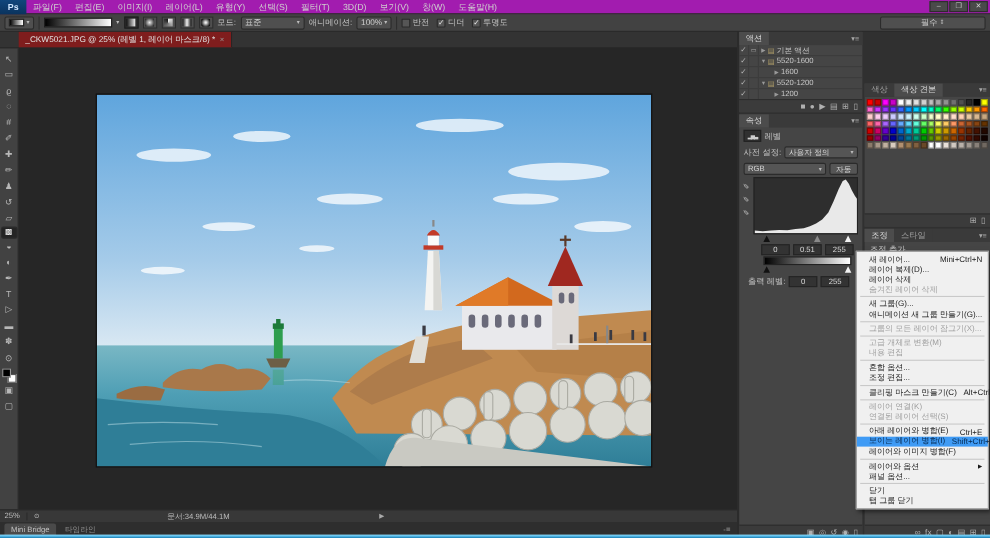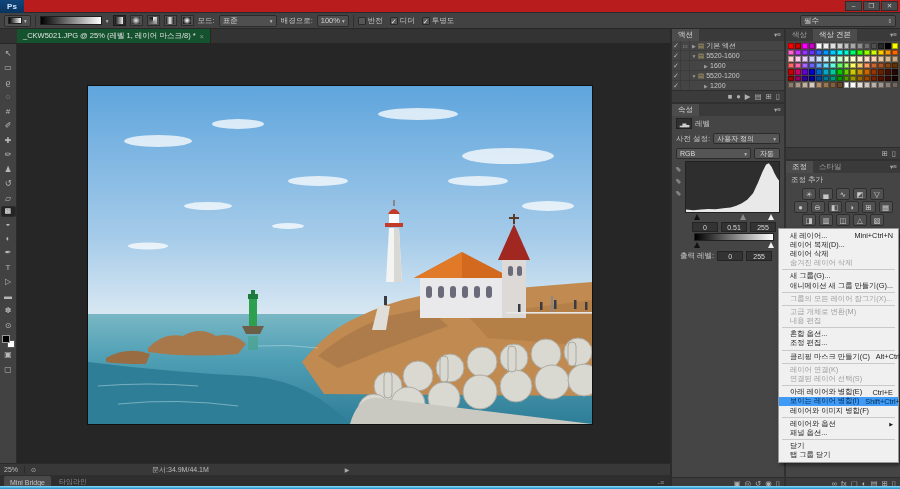--- a/index.html
+++ b/index.html
@@ -1,20 +1,20 @@
 <!DOCTYPE html>
 <html><head>
 <meta charset="utf-8">
 <style>
   * { margin:0; padding:0; box-sizing:border-box; font-family:"Liberation Sans","DejaVu Sans",sans-serif; }
   html,body { background:#1e1e1e; }
   #win { position:relative; width:900px; height:489px; background:#262626; overflow:hidden; font-size:8.5px; color:#c8c8c8; }
 
   
-  #titlebar { height:13px; background:#b91c1c; display:flex; align-items:center; border-bottom:1px solid #2a2a2a; }
+  #titlebar { height:13px; background:#a21caf; display:flex; align-items:center; border-bottom:1px solid #2a2a2a; }
   #ps-logo { width:24px; height:13px; background:linear-gradient(#10467c,#0a335e); color:#cfe6ff; font-weight:bold; font-size:8px; text-align:center; line-height:13px; }
   #menu-items { display:flex; height:100%; align-items:center; }
   .mi { padding:0 6px; font-size:8px; color:#cfcfcf; line-height:13px; }
   #win-controls { margin-left:auto; display:flex; gap:1px; padding-right:2px; }
   .wc { width:17px; height:10px; background:#4a4a4a; border:1px solid #2c2c2c; color:#cfcfcf; font-size:6.5px; text-align:center; line-height:8px; }
 
   
   #optionsbar { height:16px; background:#424242; border-bottom:1px solid #282828; display:flex; align-items:center; gap:4px; padding:0 4px; }
   .obox { background:#4f4f4f; border:1px solid #2b2b2b; border-radius:2px; height:12px; display:flex; align-items:center; padding:0 3px; gap:2px; font-size:7.5px; color:#d0d0d0; }
   .vsep { width:1px; height:12px; background:#2e2e2e; }
@@ -25,28 +25,28 @@
   .gtype i { display:block; width:8px; height:7px; }
   .gtype.on { background:#2e2e2e; border-color:#1c1c1c; }
   .gt-linear i { background:linear-gradient(to right,#111,#eee); }
   .gt-radial i { background:radial-gradient(circle,#eee,#111); }
   .gt-angle i { background:conic-gradient(#eee,#111); }
   .gt-reflect i { background:linear-gradient(to right,#111,#eee,#111); }
   .gt-diamond i { background:radial-gradient(circle,#eee 10%,#111 80%); border-radius:1px; }
   .olabel { font-size:7.5px; color:#c4c4c4; }
   .cbox { display:flex; align-items:center; gap:2px; }
   .cb { width:8px; height:8px; background:#565656; border:1px solid #2a2a2a; border-radius:1px; font-size:7px; line-height:7px; text-align:center; color:#e8e8e8; }
-  #workspace { margin-left:auto; width:96px; justify-content:space-between; }
+  #workspace { margin-left:auto; width:96px; justify-content:center; }
 
   
   #lower { display:flex; height:460px; }
   #left-region { width:670px; display:flex; flex-direction:column; }
   #tabbar { height:15px; background:#333; display:flex; align-items:flex-end; border-bottom:1px solid #262626; padding-left:17px; }
   .dtab { height:14px; display:flex; align-items:center; gap:4px; padding:0 6px; font-size:7.5px; background:#3a3a3a; color:#9a9a9a; border-right:1px solid #262626; white-space:nowrap; }
-  .dtab.active { background:#14532d; color:#e0e0e0;align-items:center; }
+  .dtab.active { background:#7f1d1d; color:#e0e0e0;align-items:center; }
   .dtab .close { font-size:7px; color:#9a9a9a; }
 
   #canvas-row { flex:1; display:flex; }
   #tools { width:17px; background:#424242; border-right:1px solid #2c2c2c; display:flex; flex-direction:column; align-items:center; padding-top:2px; }
   .tool { width:15px; height:14.5px; display:flex; align-items:center; justify-content:center; color:#b8b8b8; font-size:8px; }
   .tool.sel { background:#242424; color:#fff; border-radius:2px; }
   #fgbg { position:relative; width:13px; height:13px; margin-top:2px; }
   #fg { position:absolute; left:0; top:0; width:8px; height:8px; background:#000; border:1px solid #999; z-index:2; }
   #bg { position:absolute; right:0; bottom:0; width:8px; height:8px; background:#fff; border:1px solid #555; }
 
@@ -81,21 +81,21 @@
   #action-rows { flex:1; overflow:hidden; }
   .arow { height:10px; display:flex; align-items:center; border-bottom:1px solid #3c3c3c; font-size:7px; color:#c6c6c6; }
   .arow .chk { width:9px; text-align:center; color:#b5b5b5; border-right:1px solid #3c3c3c; height:100%; line-height:10px; }
   .arow .dlg { width:9px; text-align:center; color:#a8a8a8; border-right:1px solid #3c3c3c; height:100%; line-height:10px; font-size:5.5px; }
   .arow .arr { width:8px; text-align:center; color:#9a9a9a; font-size:5px; }
   .arow .fold { color:#b5a26a; font-size:6.5px; margin-right:2px; }
   .arow .lbl { white-space:nowrap; }
   .arow.indent .arr { margin-left:12px; }
 
   
-  #swatches-panel { height:130px; display:flex; flex-direction:column; }
+  #swatches-panel { height:130px; display:flex; flex-direction:column;margin-top:47px; }
   #swatch-grid { padding:2px; display:grid; grid-template-columns:repeat(16,1fr); gap:1px; }
   .sw { height:5.5px; border:0.5px solid rgba(0,0,0,.35); }
   #swatches-panel .spacer { flex:1; }
 
   
   #props-panel { flex:1; display:flex; flex-direction:column; }
   .prow { display:flex; align-items:center; gap:3px; padding:2px 4px; font-size:7.5px; color:#c4c4c4; }
   .sel { background:#555; border:1px solid #2b2b2b; border-radius:2px; height:11px; display:flex; align-items:center; justify-content:space-between; padding:0 3px; color:#d8d8d8; font-size:7px; }
   .btn { background:#555; border:1px solid #2b2b2b; border-radius:2px; height:11px; padding:0 5px; color:#d8d8d8; font-size:7px; display:flex; align-items:center; }
   #levels-ic { width:16px; height:11px; background:#303030; border:1px solid #222; color:#cfcfcf; font-size:5px; line-height:10px; text-align:center; letter-spacing:-1px; }
@@ -133,20 +133,33 @@
   
   #taskbar-strip { position:absolute; left:0; bottom:0; width:100%; height:3.5px; background:linear-gradient(#8fe0ff,#1a8cc8); z-index:20; }
 </style>
 </head>
 <body>
 
 <div id="win">
 
   <div id="titlebar">
     <div id="ps-logo">Ps</div>
+    <div id="menu-items">
+        <span class="mi">파일(F)</span>
+        <span class="mi">편집(E)</span>
+        <span class="mi">이미지(I)</span>
+        <span class="mi">레이어(L)</span>
+        <span class="mi">유형(Y)</span>
+        <span class="mi">선택(S)</span>
+        <span class="mi">필터(T)</span>
+        <span class="mi">3D(D)</span>
+        <span class="mi">보기(V)</span>
+        <span class="mi">창(W)</span>
+        <span class="mi">도움말(H)</span>
+      </div>
     <div id="win-controls">
         <div class="wc">–</div>
         <div class="wc">❐</div>
         <div class="wc">✕</div>
       </div>
   </div>
 
   <div id="optionsbar">
     <div class="obox">
       <span class="grad-mini"></span>
@@ -168,21 +181,21 @@
         <i></i>
       </div>
     <div class="gtype gt-diamond">
         <i></i>
       </div>
     <span class="olabel">모드:</span>
     <div class="obox" style="width:58px;justify-content:space-between">
       <span>표준</span>
       <span class="caret">▾</span>
     </div>
-    <span class="olabel">배경으로:</span>
+    <span class="olabel">애니메이션:</span>
     <div class="obox">
       <span>100%</span>
       <span class="caret">▾</span>
     </div>
     <div class="vsep"></div>
     <div id="opt-checks" style="display:flex;gap:7px">
         <span class="cbox">
           <span class="cb"></span>
           <span class="olabel">반전</span>
         </span>

